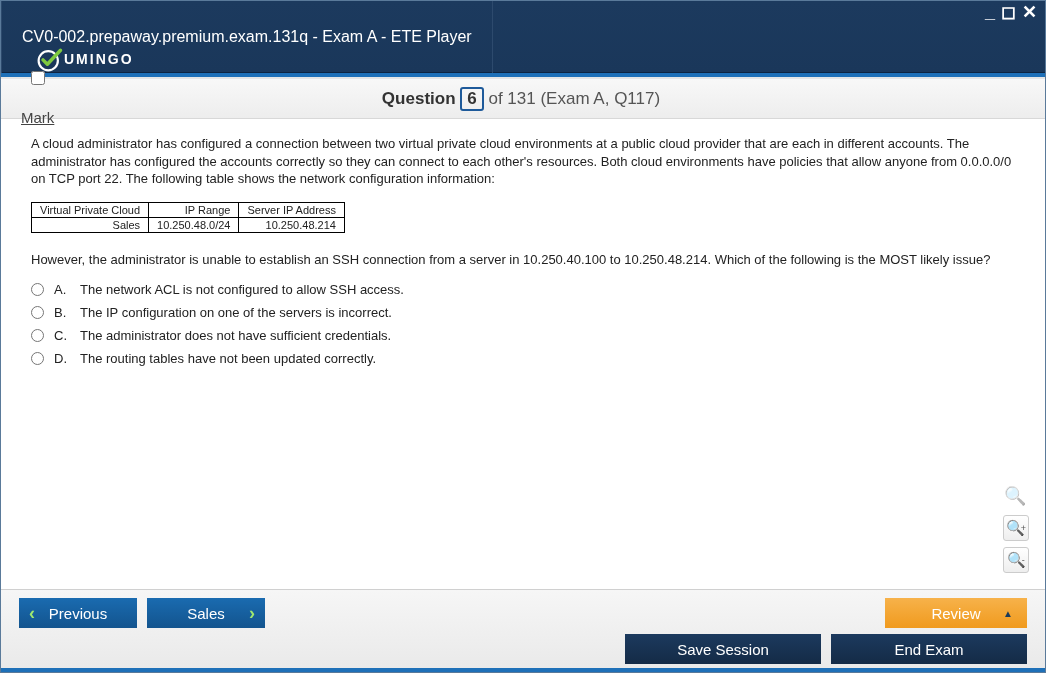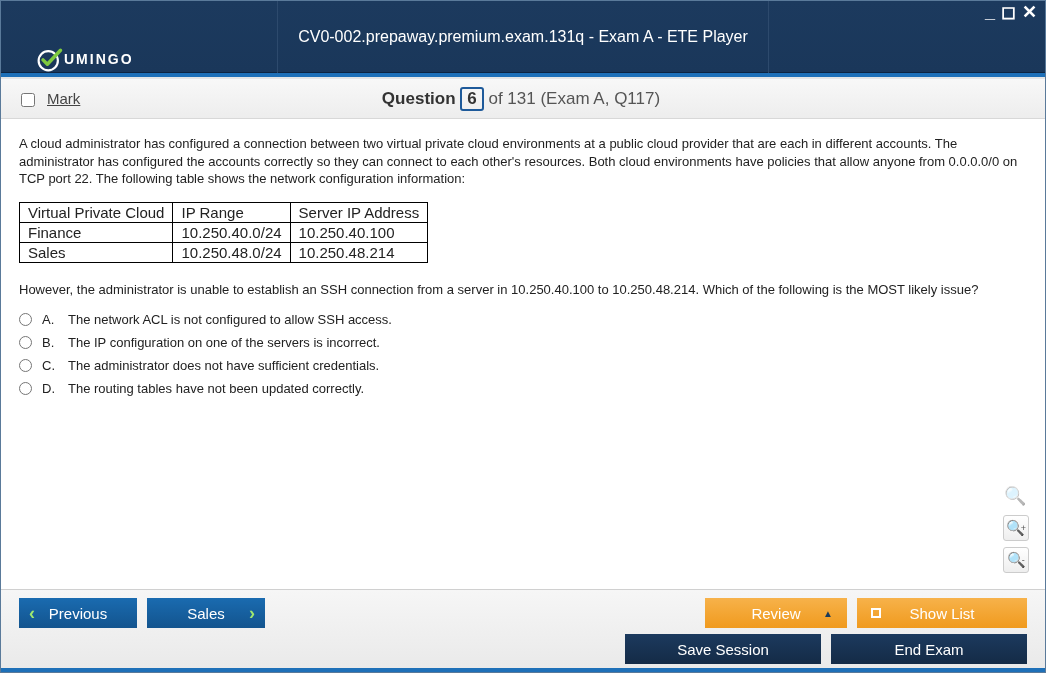--- a/index.html
+++ b/index.html
@@ -4,44 +4,44 @@
 <style>
 * { box-sizing: border-box; margin: 0; padding: 0; }
 body { font-family: "Segoe UI", Arial, sans-serif; background: #fff; width: 1046px; height: 673px; overflow: hidden; border: 1px solid #5a7a9a; position: relative; }
 
 
 .titlebar { height: 72px; background: linear-gradient(to bottom, #1c3a5e 0%, #1a375a 100%); border-bottom: 1px solid #0e2440; display: flex; align-items: center; position: relative; }
 .titlebar .logo { margin-left: 35px; display: flex; align-items: center; gap: 4px; margin-top: 44px; }
 .titlebar .logo .mark { width: 28px; height: 28px; position: relative; }
 .titlebar .logo .mark svg { width: 100%; height: 100%; }
 .titlebar .logo .text { color: #fff; font-weight: 600; letter-spacing: 2px; font-size: 14px; margin-left: -4px; }
-.titlebar .title { position: absolute; left: 0; right: 0; text-align: center; color: #fff; font-size: 16px; }
+.titlebar .title { position: absolute; left: 0; right: 0; text-align: left; color: #fff; font-size: 16px; }
 .titlebar .title-inner { display: inline-block; padding: 26px 20px; border-left: 1px solid #2d4a6d; border-right: 1px solid #2d4a6d; height: 72px; line-height: 20px; }
 .window-controls { position: absolute; top: 4px; right: 8px; display: flex; gap: 6px; color: #fff; font-weight: bold; }
 .window-controls span { cursor: pointer; font-size: 18px; line-height: 14px; }
 
 
 .bluebar { height: 4px; background: #1e70b8; }
 .lightbar { height: 2px; background: #e6e6e6; }
 
 
 .qheader { height: 40px; background: linear-gradient(to bottom, #f8f8f8, #ededed); border-bottom: 1px solid #d8d8d8; display: flex; align-items: center; padding: 0 20px; position: relative; }
-.mark-wrap { display: flex; align-items: flex-end; gap: 12px; color: #444; font-size: 15px; }
+.mark-wrap { display: flex; align-items: center; gap: 24px; color: #444; font-size: 15px; flex-direction: column; }
 .mark-wrap input { width: 14px; height: 14px; }
 .mark-wrap .mark-text { text-decoration: underline; }
 .qinfo { position: absolute; left: 0; right: 4px; text-align: center; font-size: 17px; color: #555; }
 .qinfo .qlabel { font-weight: 600; color: #333; }
 .qinfo .qnum { display: inline-block; border: 2px solid #1e5a9a; border-radius: 3px; padding: 0 5px; color: #333; font-weight: 600; }
 
 
-.content { height: 470px; padding: 16px 18px; font-size: 13px; color: #222; position: relative; overflow: hidden; }
+.content { height: 470px; padding: 16px 30px; font-size: 13px; color: #222; position: relative; overflow: hidden; }
 .content p { margin-bottom: 14px; line-height: 1.35; }
 
 .data-table { border-collapse: collapse; margin: 6px 0 18px 0; }
-.data-table td, .data-table th { border: 1px solid #000; padding: 1px 8px; text-align: left; font-weight: normal; font-size: 15px; font-family: Arial, sans-serif; }
+.data-table td, .data-table th { border: 1px solid #000; padding: 1px 8px; text-align: right; font-weight: normal; font-size: 11px; font-family: Arial, sans-serif; }
 .data-table th { font-weight: normal; }
 
 .options { margin-top: 14px; }
 .option { display: flex; align-items: center; gap: 10px; margin-bottom: 8px; font-size: 13px; }
 .option input { width: 13px; height: 13px; }
 .opt-letter { min-width: 16px; }
 
 .zoom-controls { position: absolute; right: 16px; bottom: 16px; display: flex; flex-direction: column; gap: 6px; }
 .zoom-controls .zbtn { width: 26px; height: 26px; border: 1px solid #ccc; border-radius: 3px; background: linear-gradient(#fff,#eee); display: flex; align-items: center; justify-content: center; color: #555; font-size: 15px; cursor: pointer; }
 .zoom-controls .zbtn.dim { opacity: 0.45; border: none; background: none; font-size: 18px; }
@@ -106,25 +106,20 @@
   <p>A cloud administrator has configured a connection between two virtual private cloud environments at a public cloud provider that are each in different accounts. The administrator has configured the accounts correctly so they can connect to each other's resources. Both cloud environments have policies that allow anyone from 0.0.0.0/0 on TCP port 22. The following table shows the network configuration information:</p>
 
   <table class="data-table">
     <tbody>
         <tr>
       <th>Virtual Private Cloud</th>
       <th>IP Range</th>
       <th>Server IP Address</th>
     </tr>
     <tr>
-      <td>Finance</td>
-      <td>10.250.40.0/24</td>
-      <td>10.250.40.100</td>
-    </tr>
-    <tr>
       <td>Sales</td>
       <td>10.250.48.0/24</td>
       <td>10.250.48.214</td>
     </tr>
   </tbody>
     </table>
 
   <p>However, the administrator is unable to establish an SSH connection from a server in 10.250.40.100 to 10.250.48.214. Which of the following is the MOST likely issue?</p>
 
   <div class="options">
@@ -165,24 +160,20 @@
     </div>
     <div class="btn nav next">
       <span>Sales</span>
       <span class="arrow">›</span>
     </div>
     <div class="spacer"></div>
     <div class="btn orange review">
       <span>Review</span>
       <span class="tri">▲</span>
     </div>
-    <div class="btn orange">
-      <span class="sq"></span>
-      <span>Show List</span>
-    </div>
   </div>
   <div class="footer-row r2">
     <div class="btn dark">
       <span>Save Session</span>
     </div>
     <div class="btn dark">
       <span>End Exam</span>
     </div>
   </div>
 </div>

